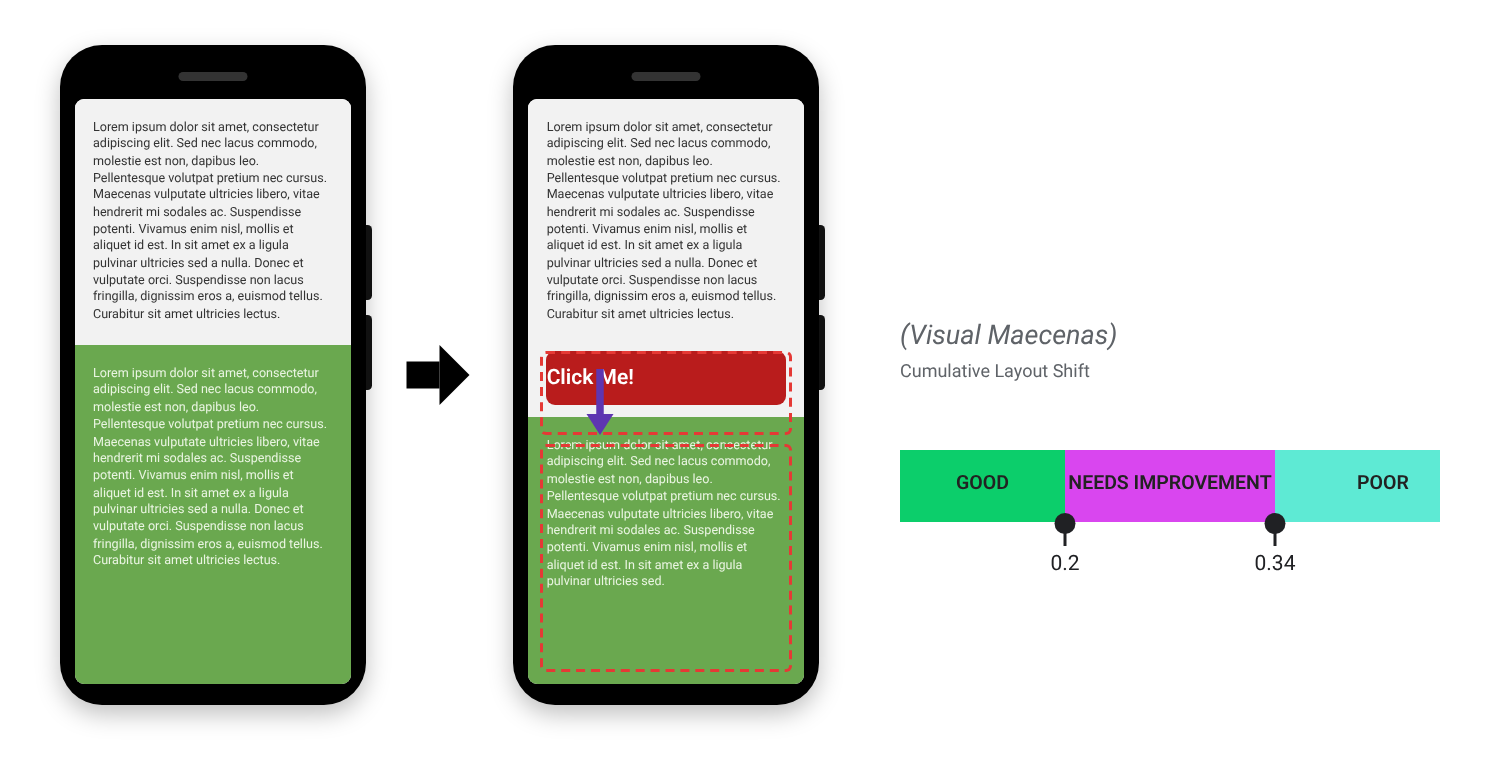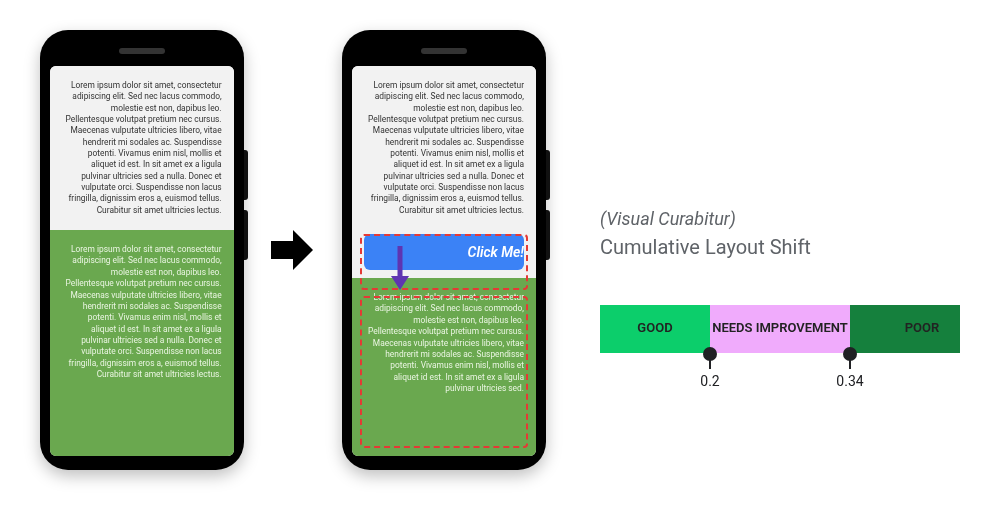--- a/index.html
+++ b/index.html
@@ -57,39 +57,37 @@
     border-radius: 6px;
     overflow: hidden;
     display: flex;
     flex-direction: column;
   }
   .para {
     font-size: 8.4px;
     line-height: 1.35;
     padding: 14px 12px;
     color: #333;
-    text-align: right;
   }
   .para.white { background: #f2f2f2; }
   .para.green { background: #6aa84f; color: #eaf5e2; }
   .btn-area {
     padding: 10px 12px 8px;
     background: #f2f2f2;
     position: relative;
   }
   .click-btn {
     display: block;
-    background: #3b82f6;
+    background: #b91c1c;
     color: #fff;
     font-weight: 600;
     font-size: 14px;
-    text-align: right;
+    text-align: left;
     padding: 10px 0;
     border-radius: 6px;
-    font-style: italic;
   }
   .dash-box {
     position: absolute;
     left: 8px;
     right: 8px;
     border: 2px dashed #e53935;
     border-radius: 4px;
   }
   .dash-top { top: 168px; height: 56px; }
   .dash-bot { top: 230px; bottom: 8px; }
@@ -140,42 +138,42 @@
     margin-bottom: 6px;
   }
   .cls-big {
     font-size: 82px;
     font-weight: 700;
     color: #2962ff;
     letter-spacing: -2px;
     line-height: 0.95;
   }
   .cls-sub {
-    font-size: 20px;
+    font-size: 12px;
     color: #5f6368;
     margin-top: 2px;
     margin-bottom: 46px;
   }
   .scale {
     display: flex;
     width: 360px;
     position: relative;
   }
   .seg {
     height: 48px;
     color: #222;
     font-size: 13px;
     font-weight: 600;
     display:flex; align-items:center; justify-content:center;
     text-align:center;
     line-height:1.15;
   }
   .seg.good { background:#0cce6b; flex: 0 0 110px; }
-  .seg.mid  { background:#f0abfc; flex: 0 0 140px; }
-  .seg.poor { background:#15803d; flex: 1; padding-left: 34px; }
+  .seg.mid  { background:#d946ef; flex: 0 0 140px; }
+  .seg.poor { background:#5eead4; flex: 1; padding-left: 34px; }
   .tick {
     position: absolute;
     top: 42px;
     width: 14px;
     height: 14px;
     background: #202124;
     border-radius: 50%;
   }
   .tick::after {
     content:"";
@@ -224,21 +222,21 @@
       <div class="dash-box dash-top"></div>
       <div class="dash-box dash-bot"></div>
       <svg class="shift-arrow" viewBox="0 0 24 46">
         <line x1="12" y1="2" x2="12" y2="34" stroke="#5e35b1" stroke-width="5"></line>
         <polygon points="12,46 3,32 21,32" fill="#5e35b1"></polygon>
       </svg>
     </div>
   </div>
 
   <div class="right">
-    <div class="vs">(Visual Curabitur)</div>
+    <div class="vs">(Visual Maecenas)</div>
     <div class="cls-sub">Cumulative Layout Shift</div>
 
     <div class="scale">
       <div class="seg good">GOOD</div>
       <div class="seg mid">NEEDS IMPROVEMENT</div>
       <div class="seg poor">POOR</div>
 
       <div class="tick" style="left:103px"></div>
       <div class="tick-label" style="left:110px">0.2</div>
 

